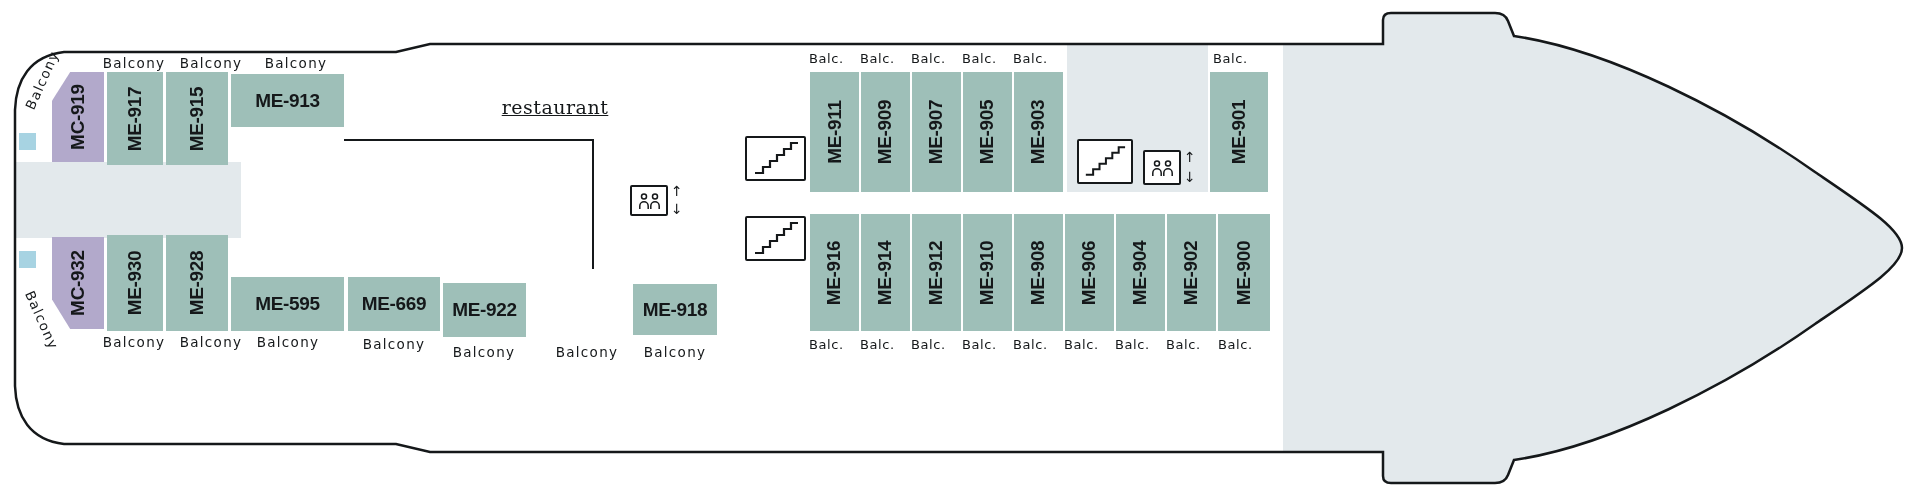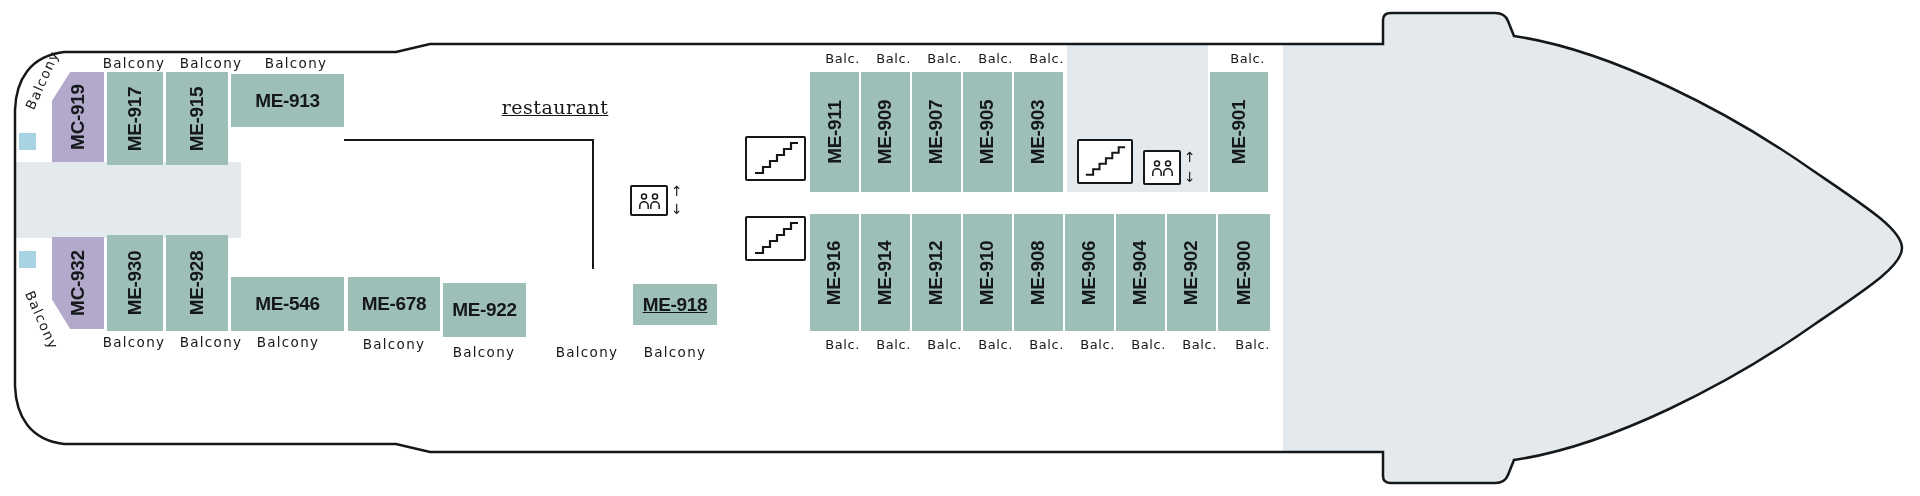--- a/index.html
+++ b/index.html
@@ -4,21 +4,21 @@
 <style>
   html,body{margin:0;padding:0;background:#ffffff;}
   .stage{position:relative;width:1920px;height:496px;background:#ffffff;overflow:hidden;
          font-family:"DejaVu Sans",sans-serif;color:#15181a;}
   .layer{position:absolute;left:0;top:0;}
   .cabin{position:absolute;background:#9EBFB8;display:flex;align-items:center;justify-content:center;}
   .cabin.suite{background:#B2A9CB;}
   .vtxt{transform:rotate(-90deg);white-space:nowrap;font:700 19px "Liberation Sans",sans-serif;letter-spacing:-0.3px;color:#15181a;}
   .htxt{white-space:nowrap;font:700 19px "Liberation Sans",sans-serif;letter-spacing:-0.3px;color:#15181a;}
   .balcony-label{position:absolute;font:400 13.5px "DejaVu Sans",sans-serif;letter-spacing:1.3px;text-align:center;color:#15181a;}
-  .balc-label{position:absolute;font:400 13px "DejaVu Sans",sans-serif;letter-spacing:0.6px;text-align:right;color:#15181a;}
+  .balc-label{position:absolute;font:400 13px "DejaVu Sans",sans-serif;letter-spacing:0.6px;text-align:left;color:#15181a;}
   .rot-balcony{position:absolute;font:400 13.5px "DejaVu Sans",sans-serif;letter-spacing:1.3px;text-align:center;color:#15181a;}
   .window{position:absolute;width:17px;height:17px;background:#A7D3E2;}
   .title{position:absolute;text-align:center;font:700 31px "DejaVu Serif",serif;letter-spacing:0.5px;color:#15181a;}
   .subtitle{position:absolute;text-align:center;font:400 19px "DejaVu Serif",serif;letter-spacing:0.5px;color:#15181a;}
   .line{position:absolute;background:#15181a;}
   .icon-box{position:absolute;background:#ffffff;border:2px solid #15181a;border-radius:2px;
             display:flex;align-items:center;justify-content:center;box-sizing:border-box;}
   .lift-arrows{position:absolute;display:flex;flex-direction:column;align-items:center;justify-content:space-between;
                font:400 14px "DejaVu Sans",sans-serif;line-height:1.05;color:#15181a;}
 </style>
@@ -148,29 +148,29 @@
   <div class="cabin suite" style="left:52px;top:237px;width:52px;height:92px;clip-path:polygon(0 0,100% 0,100% 100%,35% 100%,0 68%);">
       <span class="vtxt">MC-932</span>
     </div>
   <div class="cabin" style="left:107px;top:235px;width:56px;height:96px;">
       <span class="vtxt">ME-930</span>
     </div>
   <div class="cabin" style="left:166px;top:235px;width:62px;height:96px;">
       <span class="vtxt">ME-928</span>
     </div>
   <div class="cabin" style="left:231px;top:277px;width:113px;height:54px;">
-      <span class="htxt">ME-546</span>
+      <span class="htxt">ME-595</span>
     </div>
   <div class="cabin" style="left:348px;top:277px;width:92px;height:54px;">
-      <span class="htxt">ME-678</span>
+      <span class="htxt">ME-669</span>
     </div>
   <div class="cabin" style="left:443px;top:283px;width:83px;height:54px;">
       <span class="htxt">ME-922</span>
     </div>
-  <div class="cabin" style="left:633px;top:284px;width:84px;height:41px;text-decoration:underline;">
+  <div class="cabin" style="left:633px;top:284px;width:84px;height:51px;">
       <span class="htxt">ME-918</span>
     </div>
 
   <div class="balcony-label" style="left:95px;top:334px;width:78px;">Balcony</div>
   <div class="balcony-label" style="left:172px;top:334px;width:78px;">Balcony</div>
   <div class="balcony-label" style="left:249px;top:334px;width:78px;">Balcony</div>
   <div class="balcony-label" style="left:355px;top:336px;width:78px;">Balcony</div>
   <div class="balcony-label" style="left:445px;top:344px;width:78px;">Balcony</div>
   <div class="balcony-label" style="left:548px;top:344px;width:78px;">Balcony</div>
   <div class="balcony-label" style="left:636px;top:344px;width:78px;">Balcony</div>

